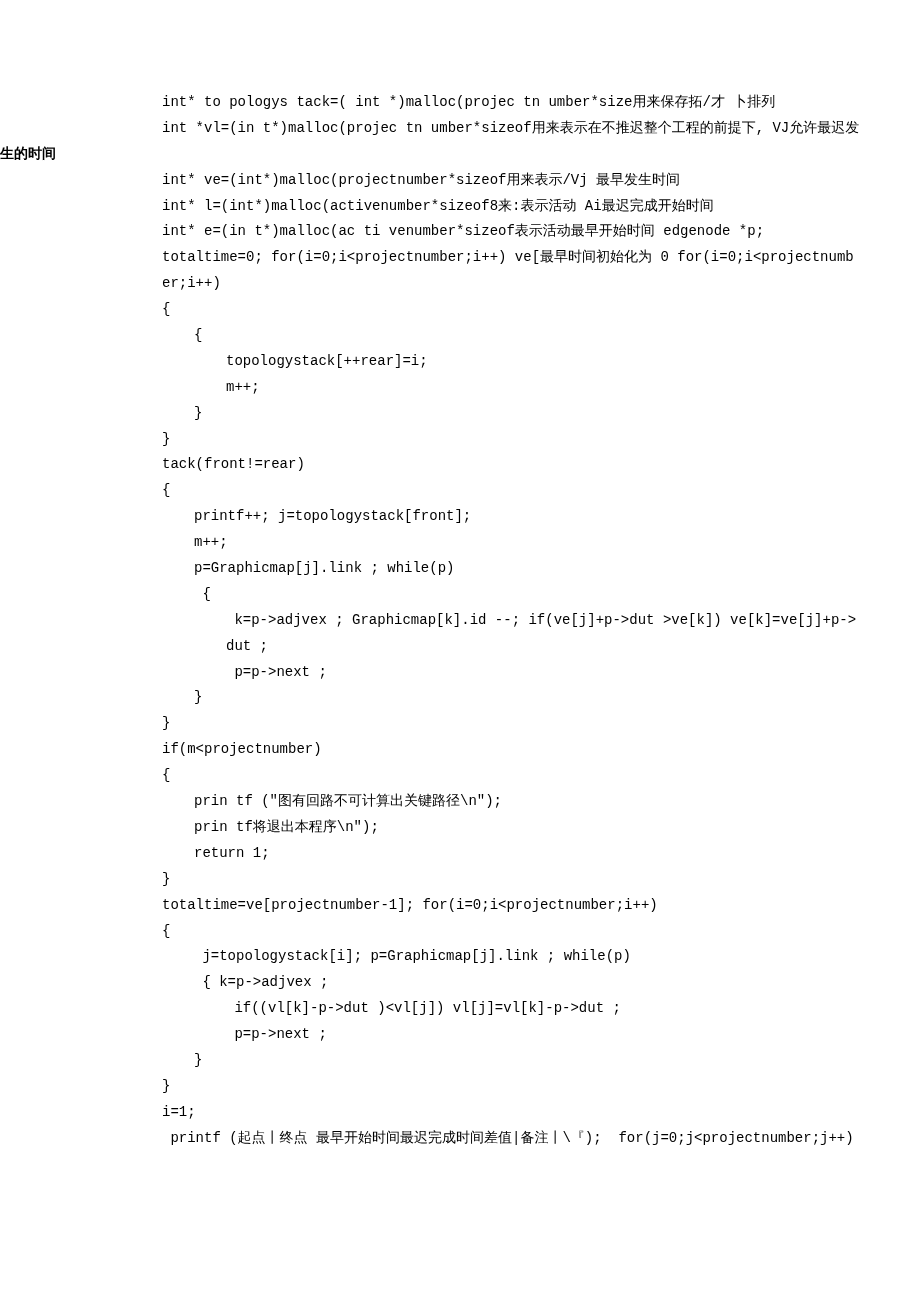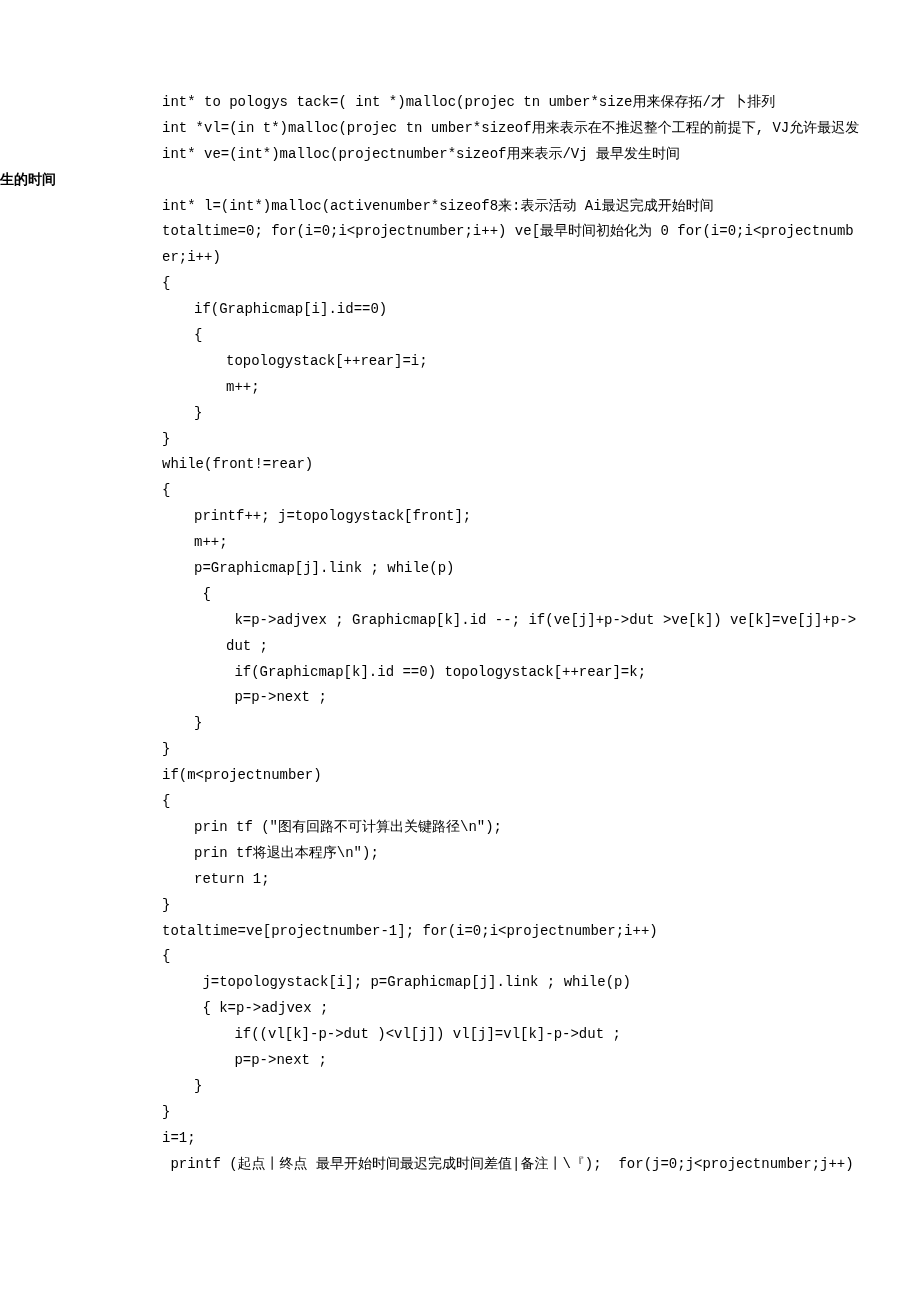--- a/index.html
+++ b/index.html
@@ -22,39 +22,38 @@
   .i3 { padding-left: 96px; }
   .outdent { margin-left: -130px; padding-left: 0; }
   .bold { font-weight: bold; }
 </style>
 </head>
 <body>
 
 <div id="doc">
     <div class="line i1">int* to pologys tack=( int *)malloc(projec tn umber*size用来保存拓/才 卜排列</div>
     <div class="line i1">int *vl=(in t*)malloc(projec tn umber*sizeof用来表示在不推迟整个工程的前提下, VJ允许最迟发</div>
+    <div class="line outdent bold">生的时间</div>
     <div class="line i1">int* ve=(int*)malloc(projectnumber*sizeof用来表示/Vj 最早发生时间</div>
-    <div class="line outdent bold">生的时间</div>
     <div class="line i1">int* l=(int*)malloc(activenumber*sizeof8来:表示活动 Ai最迟完成开始时间</div>
+    <div class="line i1">int* e=(in t*)malloc(ac ti venumber*sizeof表示活动最早开始时间 edgenode *p;</div>
     <div class="line i1">totaltime=0; for(i=0;i&lt;projectnumber;i++) ve[最早时间初始化为 0 for(i=0;i&lt;projectnumber;i++)</div>
     <div class="line i1">{</div>
-    <div class="line i2">if(Graphicmap[i].id==0)</div>
     <div class="line i2">{</div>
     <div class="line i3">topologystack[++rear]=i;</div>
     <div class="line i3">m++;</div>
     <div class="line i2">}</div>
     <div class="line i1">}</div>
-    <div class="line i1">while(front!=rear)</div>
+    <div class="line i1">tack(front!=rear)</div>
     <div class="line i1">{</div>
     <div class="line i2">printf++; j=topologystack[front];</div>
     <div class="line i2">m++;</div>
     <div class="line i2">p=Graphicmap[j].link ; while(p)</div>
     <div class="line i2"> {</div>
     <div class="line i3"> k=p-&gt;adjvex ; Graphicmap[k].id --; if(ve[j]+p-&gt;dut &gt;ve[k]) ve[k]=ve[j]+p-&gt;dut ;</div>
-    <div class="line i3"> if(Graphicmap[k].id ==0) topologystack[++rear]=k;</div>
     <div class="line i3"> p=p-&gt;next ;</div>
     <div class="line i2">}</div>
     <div class="line i1">}</div>
     <div class="line i1">if(m&lt;projectnumber)</div>
     <div class="line i1">{</div>
     <div class="line i2">prin tf ("图有回路不可计算出关键路径\n");</div>
     <div class="line i2">prin tf将退出本程序\n");</div>
     <div class="line i2">return 1;</div>
     <div class="line i1">}</div>
     <div class="line i1">totaltime=ve[projectnumber-1]; for(i=0;i&lt;projectnumber;i++)</div>

